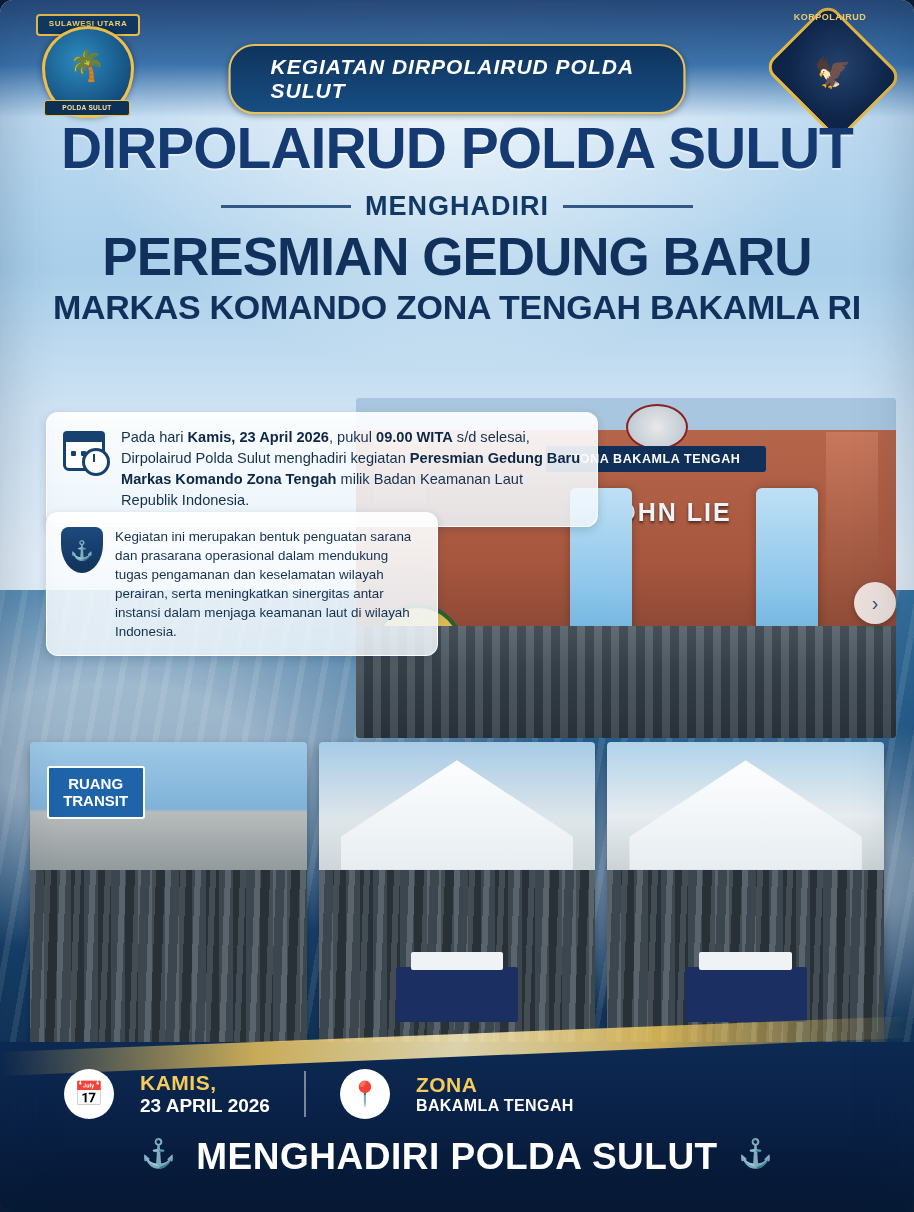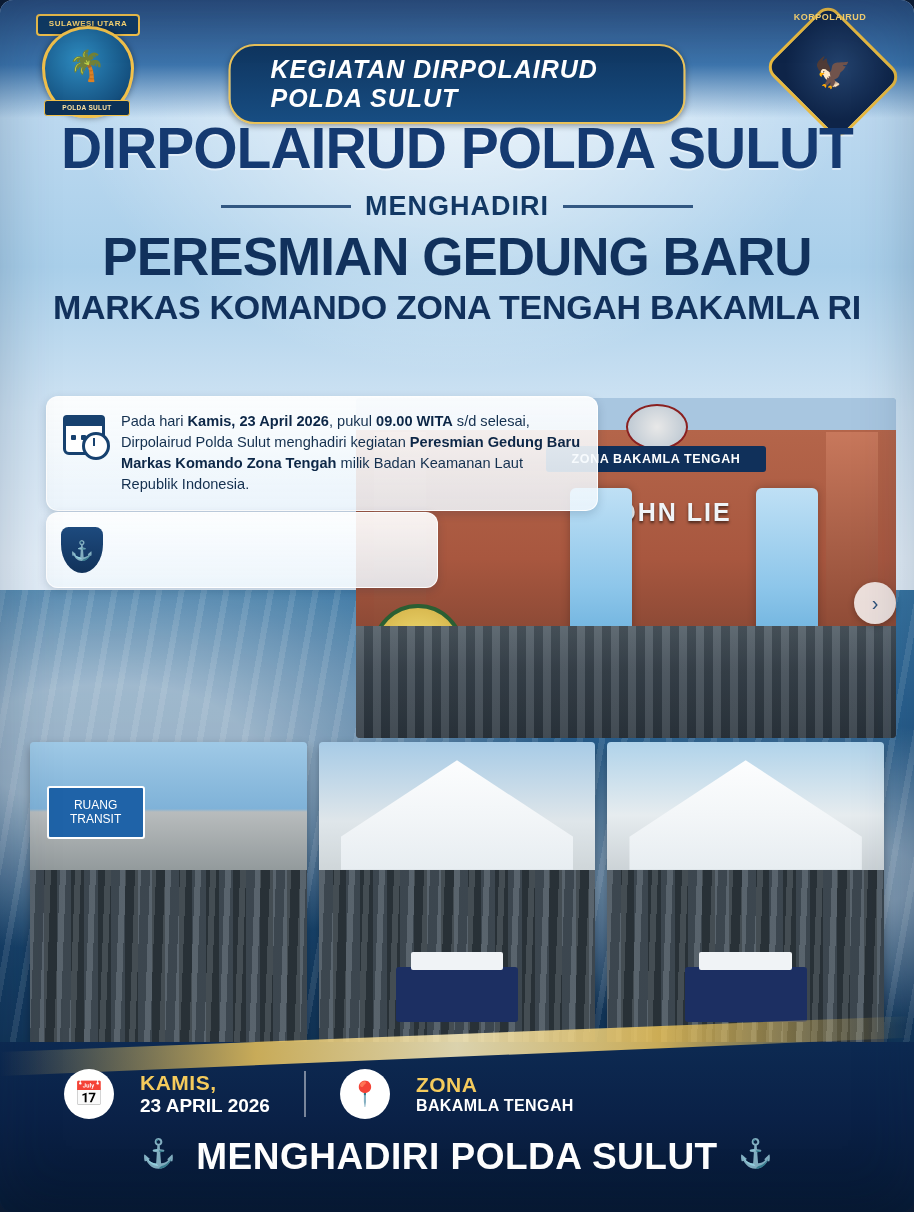--- a/index.html
+++ b/index.html
@@ -46,34 +46,34 @@
     background:radial-gradient(circle at 50% 40%,#24436e,#0e2448 75%);
     border:3px solid #e8b93f;transform:rotate(45deg);border-radius:14px;}
   .korps-in{position:absolute;left:0;top:0;width:100%;height:100%;display:flex;align-items:center;justify-content:center;
     transform:rotate(-45deg);color:#f3cd63;font-size:30px;}
   .korps-label{position:absolute;left:8px;top:2px;width:104px;text-align:center;color:#ffd873;
     font-size:9px;font-weight:bold;letter-spacing:.5px;}
   
   .ribbon{position:absolute;left:50%;transform:translateX(-50%);top:44px;
     background:linear-gradient(180deg,#0f355f,#174d82);border:2px solid #e9c25a;border-radius:26px;
     padding:9px 40px;box-shadow:0 2px 6px rgba(0,0,0,.35);}
-  .ribbon span{color:#ffffff;font-size:25px;font-weight:bold;font-style:italic;letter-spacing:1px;text-align:right;}
+  .ribbon span{color:#ffffff;font-size:21px;font-weight:bold;font-style:italic;letter-spacing:1px;text-align:right;}
   
   .head{position:absolute;left:0;top:120px;width:914px;text-align:center;}
   .h1{font-size:57px;font-weight:bold;color:#153a71;letter-spacing:-1px;line-height:1;
       text-shadow:0 2px 0 rgba(255,255,255,.5);}
   .menghadiri-row{display:flex;align-items:center;justify-content:center;gap:14px;margin:14px 0 8px;text-align:center;}
   .menghadiri-row .bar{height:3px;width:130px;background:#17406f;opacity:.85;}
   .h2{font-size:27px;font-weight:bold;color:#123864;letter-spacing:1px;}
   .h3{font-size:53px;font-weight:bold;color:#11315c;line-height:1.02;letter-spacing:-1px;}
   .h4{font-size:34px;font-weight:bold;color:#11315c;letter-spacing:-.3px;margin-top:4px;}
   
   .card{position:absolute;background:linear-gradient(180deg,rgba(255,255,255,.92),rgba(238,246,252,.86));
      border:1px solid rgba(255,255,255,.9);border-radius:12px;box-shadow:0 3px 10px rgba(10,40,70,.18);}
-  .card1{left:46px;top:396px;width:520px;padding:14px 16px 14px 14px;display:flex;gap:14px;}
+  .card1{left:46px;top:412px;width:520px;padding:14px 16px 14px 14px;display:flex;gap:14px;}
   .card2{left:46px;top:512px;width:360px;padding:14px 16px 14px 14px;display:flex;gap:12px;}
   .cal-icon{width:46px;height:46px;flex:0 0 46px;position:relative;}
   .cal-icon .body{position:absolute;inset:4px 2px 2px 2px;border:3px solid #17416f;border-radius:6px;background:#fff;}
   .cal-icon .top{position:absolute;left:2px;top:4px;right:2px;height:11px;background:#17416f;border-radius:4px 4px 0 0;}
   .cal-icon .dot{position:absolute;width:5px;height:5px;background:#17416f;border-radius:1px;}
   .cal-icon .clock{position:absolute;right:-3px;bottom:-3px;width:22px;height:22px;border:3px solid #17416f;
      border-radius:50%;background:#fff;}
   .cal-icon .clock:after{content:"";position:absolute;left:8px;top:3px;width:2px;height:8px;background:#17416f;}
   .shield-icon{width:42px;height:46px;flex:0 0 42px;
      background:linear-gradient(180deg,#1d4a7e,#11325a);
@@ -115,22 +115,22 @@
   .tent{position:absolute;left:8%;top:6%;width:84%;height:36%;
      background:linear-gradient(180deg,#ffffff,#e8eef2);clip-path:polygon(50% 0,100% 70%,100% 100%,0 100%,0 70%);
      opacity:.96;}
   .people{position:absolute;left:0;bottom:0;width:100%;height:58%;
      background:repeating-linear-gradient(90deg,#46525c 0 14px,#2f3940 14px 27px);}
   .people:after{content:"";position:absolute;inset:0;
      background:repeating-linear-gradient(92deg,rgba(255,255,255,.10) 0 6px,rgba(0,0,0,.14) 6px 15px);}
   .tbl{position:absolute;left:28%;bottom:8%;width:44%;height:18%;background:#1c2f62;border-radius:3px;}
   .tbl:before{content:"";position:absolute;left:12%;top:-28%;width:76%;height:34%;background:#f0f3f6;border-radius:2px;}
   .signboard{position:absolute;left:6%;top:8%;width:34%;height:16%;background:#1f63a8;border:2px solid #fff;
-     border-radius:3px;color:#fff;font-size:12px;font-weight:normal;text-align:center;line-height:1.1;
-     display:flex;align-items:center;justify-content:center;margin-top:20px;}
+     border-radius:3px;color:#fff;font-size:15px;font-weight:bold;text-align:center;line-height:1.1;
+     display:flex;align-items:center;justify-content:center;}
   
   .footer{position:absolute;left:0;bottom:0;width:914px;height:170px;
      background:linear-gradient(180deg,#0d2a52 0%,#0a2147 45%,#061730 100%);}
   .footer:before{content:"";position:absolute;left:0;top:-26px;width:914px;height:60px;
      background:linear-gradient(90deg,rgba(233,194,90,0) 0%,#e9c25a 28%,#fff0bd 50%,#e9c25a 72%,rgba(233,194,90,0) 100%);
      clip-path:polygon(0 60%,100% 0,100% 36%,0 100%);opacity:.85;}
   .fbar{position:absolute;left:64px;top:22px;width:786px;height:60px;display:flex;align-items:center;gap:26px;}
   .fico{width:50px;height:50px;border-radius:50%;background:#fff;display:flex;align-items:center;justify-content:center;
      color:#12416f;font-size:24px;flex:0 0 50px;}
   .fdate .l1{color:#f5cb5c;font-size:21px;font-weight:bold;letter-spacing:.5px;}
@@ -209,20 +209,21 @@
     </div>
     <p>
       Pada hari <b>Kamis, 23 April 2026</b>, pukul <b>09.00 WITA</b> s/d selesai,
       Dirpolairud Polda Sulut menghadiri kegiatan <b>Peresmian Gedung Baru Markas Komando Zona Tengah</b> milik
       Badan Keamanan Laut Republik Indonesia.
     </p>
   </div>
 
   <div class="card card2">
     <div class="shield-icon">⚓</div>
+    <p>Kegiatan ini merupakan bentuk penguatan sarana dan prasarana operasional dalam mendukung tugas pengamanan dan keselamatan wilayah perairan, serta meningkatkan sinergitas antar instansi dalam menjaga keamanan laut di wilayah Indonesia.</p>
   </div>
 
   <div class="prow">
     <div class="pcell p1">
       <div class="signboard">RUANG TRANSIT</div>
       <div class="people"></div>
     </div>
     <div class="pcell p2">
       <div class="tent"></div>
       <div class="people"></div>

